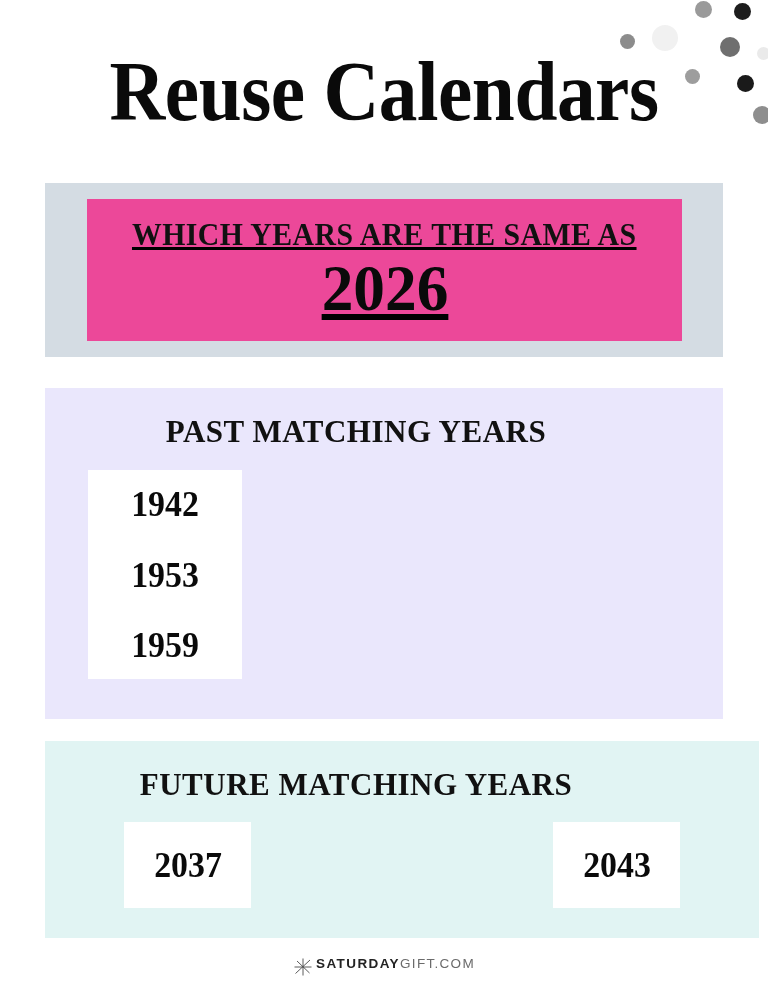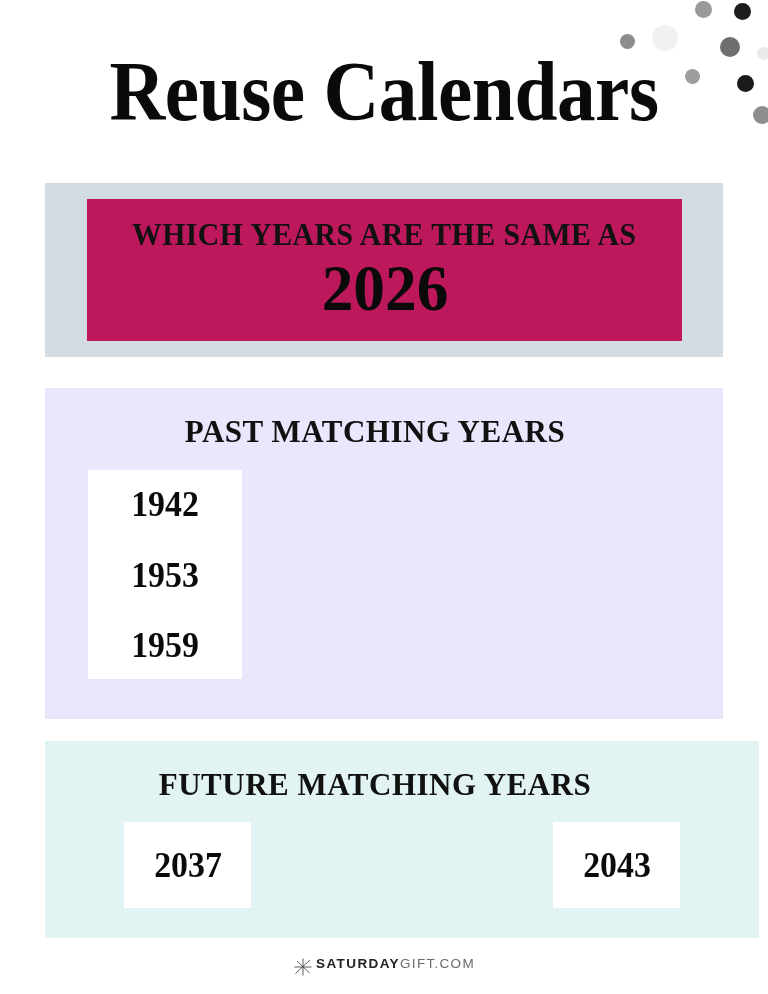--- a/index.html
+++ b/index.html
@@ -110,21 +110,20 @@
     left: 0;
     width: 622px;
     text-align: center;
     font-family: "Liberation Serif", serif;
     font-weight: bold;
     font-size: 31px;
     line-height: 1;
     letter-spacing: 0.5px;
     color: #111111;
     white-space: nowrap;
-    margin-left: 19px;
   }
   #past-band   .band-title { top: 28px; }
   #future-band .band-title { top: 28px; }
 
   
   .cards {
     position: absolute;
     left: 0;
     width: 678px;
     display: flex;
@@ -213,21 +212,21 @@
       <div class="dot" style="left: 720px; top: 37px; width: 20px; height: 20px; background: rgb(111, 111, 111);"></div>
       <div class="dot" style="left: 756.5px; top: 46.5px; width: 13px; height: 13px; background: rgb(234, 234, 234);"></div>
       <div class="dot" style="left: 684.5px; top: 68.5px; width: 15px; height: 15px; background: rgb(157, 157, 157);"></div>
       <div class="dot" style="left: 736.5px; top: 74.5px; width: 17px; height: 17px; background: rgb(26, 26, 26);"></div>
       <div class="dot" style="left: 753px; top: 106px; width: 18px; height: 18px; background: rgb(142, 142, 142);"></div>
     </div>
 
   <div id="title">Reuse Calendars</div>
 
   <div id="question-band" style="background: rgb(212, 220, 227);">
-    <div id="question-inner" style="background: #be185d;">
+    <div id="question-inner" style="background: #ec4899; text-decoration: underline;">
       <div id="question-label">WHICH YEARS ARE THE SAME AS</div>
       <div id="question-year">2026</div>
     </div>
   </div>
 
   <div class="band" id="past-band" style="background: rgb(234, 231, 252);">
     <div class="band-title">PAST MATCHING YEARS</div>
     <div class="cards" id="past-cards">
         <div class="year-card">
           <div class="year">1942</div>

